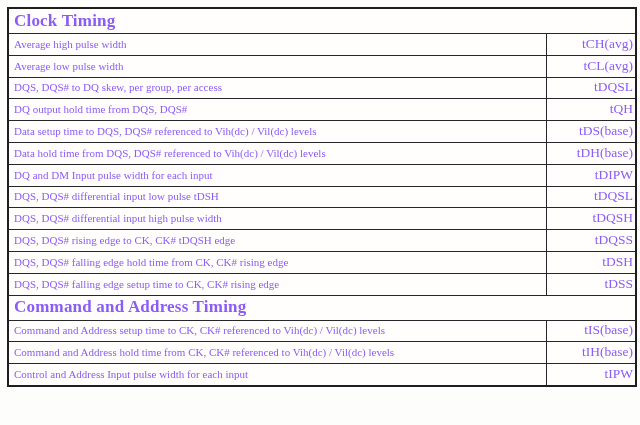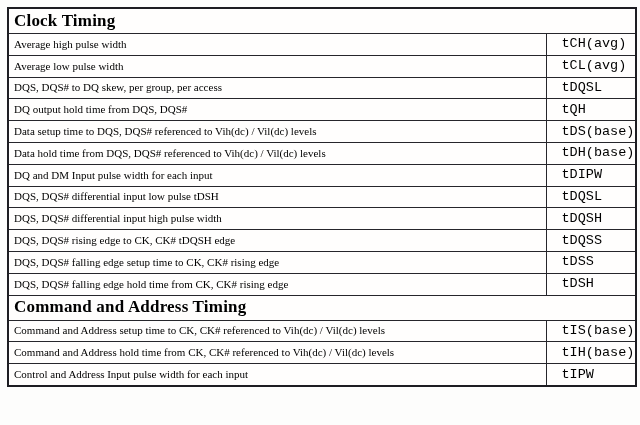--- a/index.html
+++ b/index.html
@@ -22,41 +22,41 @@
     table-layout: fixed;
     background: #fffefd;
     border: 2px solid #1d1d22;
   }
   col.param-col  { width: 538px; }
   col.symbol-col { width: 90px; }
   td {
     border: 1.5px solid #26262b;
     overflow: hidden;
     white-space: nowrap;
-    color: #000000;
+    color: #8b5cf6;
   }
   td.section-cell {
     font-family: "Liberation Serif", "DejaVu Serif", serif;
     font-weight: bold;
     font-size: 17px;
     height: 23px;
     padding: 0 0 1px 5px;
     letter-spacing: 0.2px;
   }
   td.param-cell {
     font-family: "Liberation Serif", "DejaVu Serif", serif;
     font-size: 11px;
     height: 19.8px;
     padding: 0 0 1px 5px;
   }
   td.symbol-cell {
-    font-family: Liberation Mono, monospace;
+    font-family: Liberation Serif, serif;
     font-size: 13.5px;
-    text-align: left;
-    padding: 0 2px 1px 15px;
+    text-align: right;
+    padding: 0 2px 1px 2px;
   }
 </style>
 </head>
 <body>
 
 <div class="page">
   <table class="timing">
     <colgroup>
       <col class="param-col">
       <col class="symbol-col">
@@ -99,26 +99,26 @@
         </tr>
         <tr>
           <td class="param-cell">DQS, DQS# differential input high pulse width</td>
           <td class="symbol-cell">tDQSH</td>
         </tr>
         <tr>
           <td class="param-cell">DQS, DQS# rising edge to CK, CK# tDQSH edge</td>
           <td class="symbol-cell">tDQSS</td>
         </tr>
         <tr>
+          <td class="param-cell">DQS, DQS# falling edge hold time from CK, CK# rising edge</td>
+          <td class="symbol-cell">tDSH</td>
+        </tr>
+        <tr>
           <td class="param-cell">DQS, DQS# falling edge setup time to CK, CK# rising edge</td>
           <td class="symbol-cell">tDSS</td>
-        </tr>
-        <tr>
-          <td class="param-cell">DQS, DQS# falling edge hold time from CK, CK# rising edge</td>
-          <td class="symbol-cell">tDSH</td>
         </tr>
         <tr>
           <td colspan="2" class="section-cell">Command and Address Timing</td>
         </tr>
         <tr>
           <td class="param-cell">Command and Address setup time to CK, CK# referenced to Vih(dc) / Vil(dc) levels</td>
           <td class="symbol-cell">tIS(base)</td>
         </tr>
         <tr>
           <td class="param-cell">Command and Address hold time from CK, CK# referenced to Vih(dc) / Vil(dc) levels</td>

